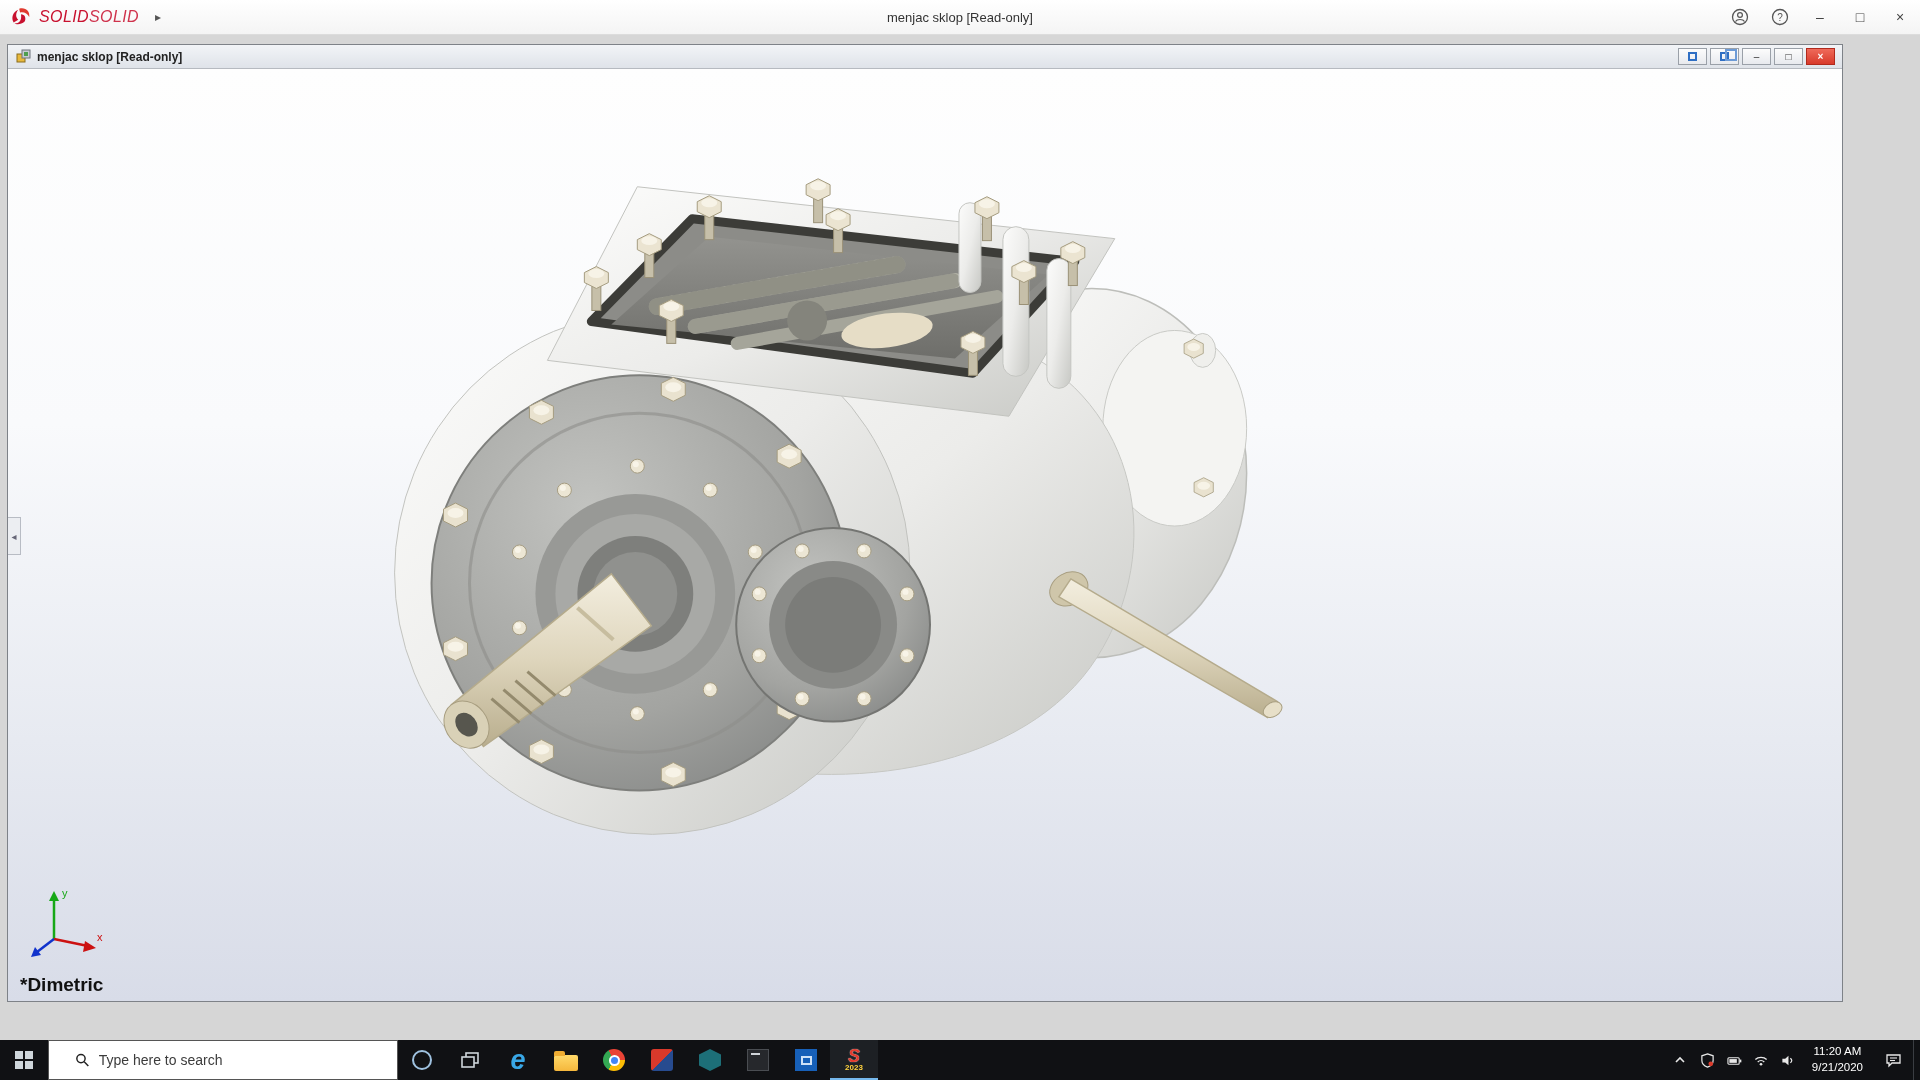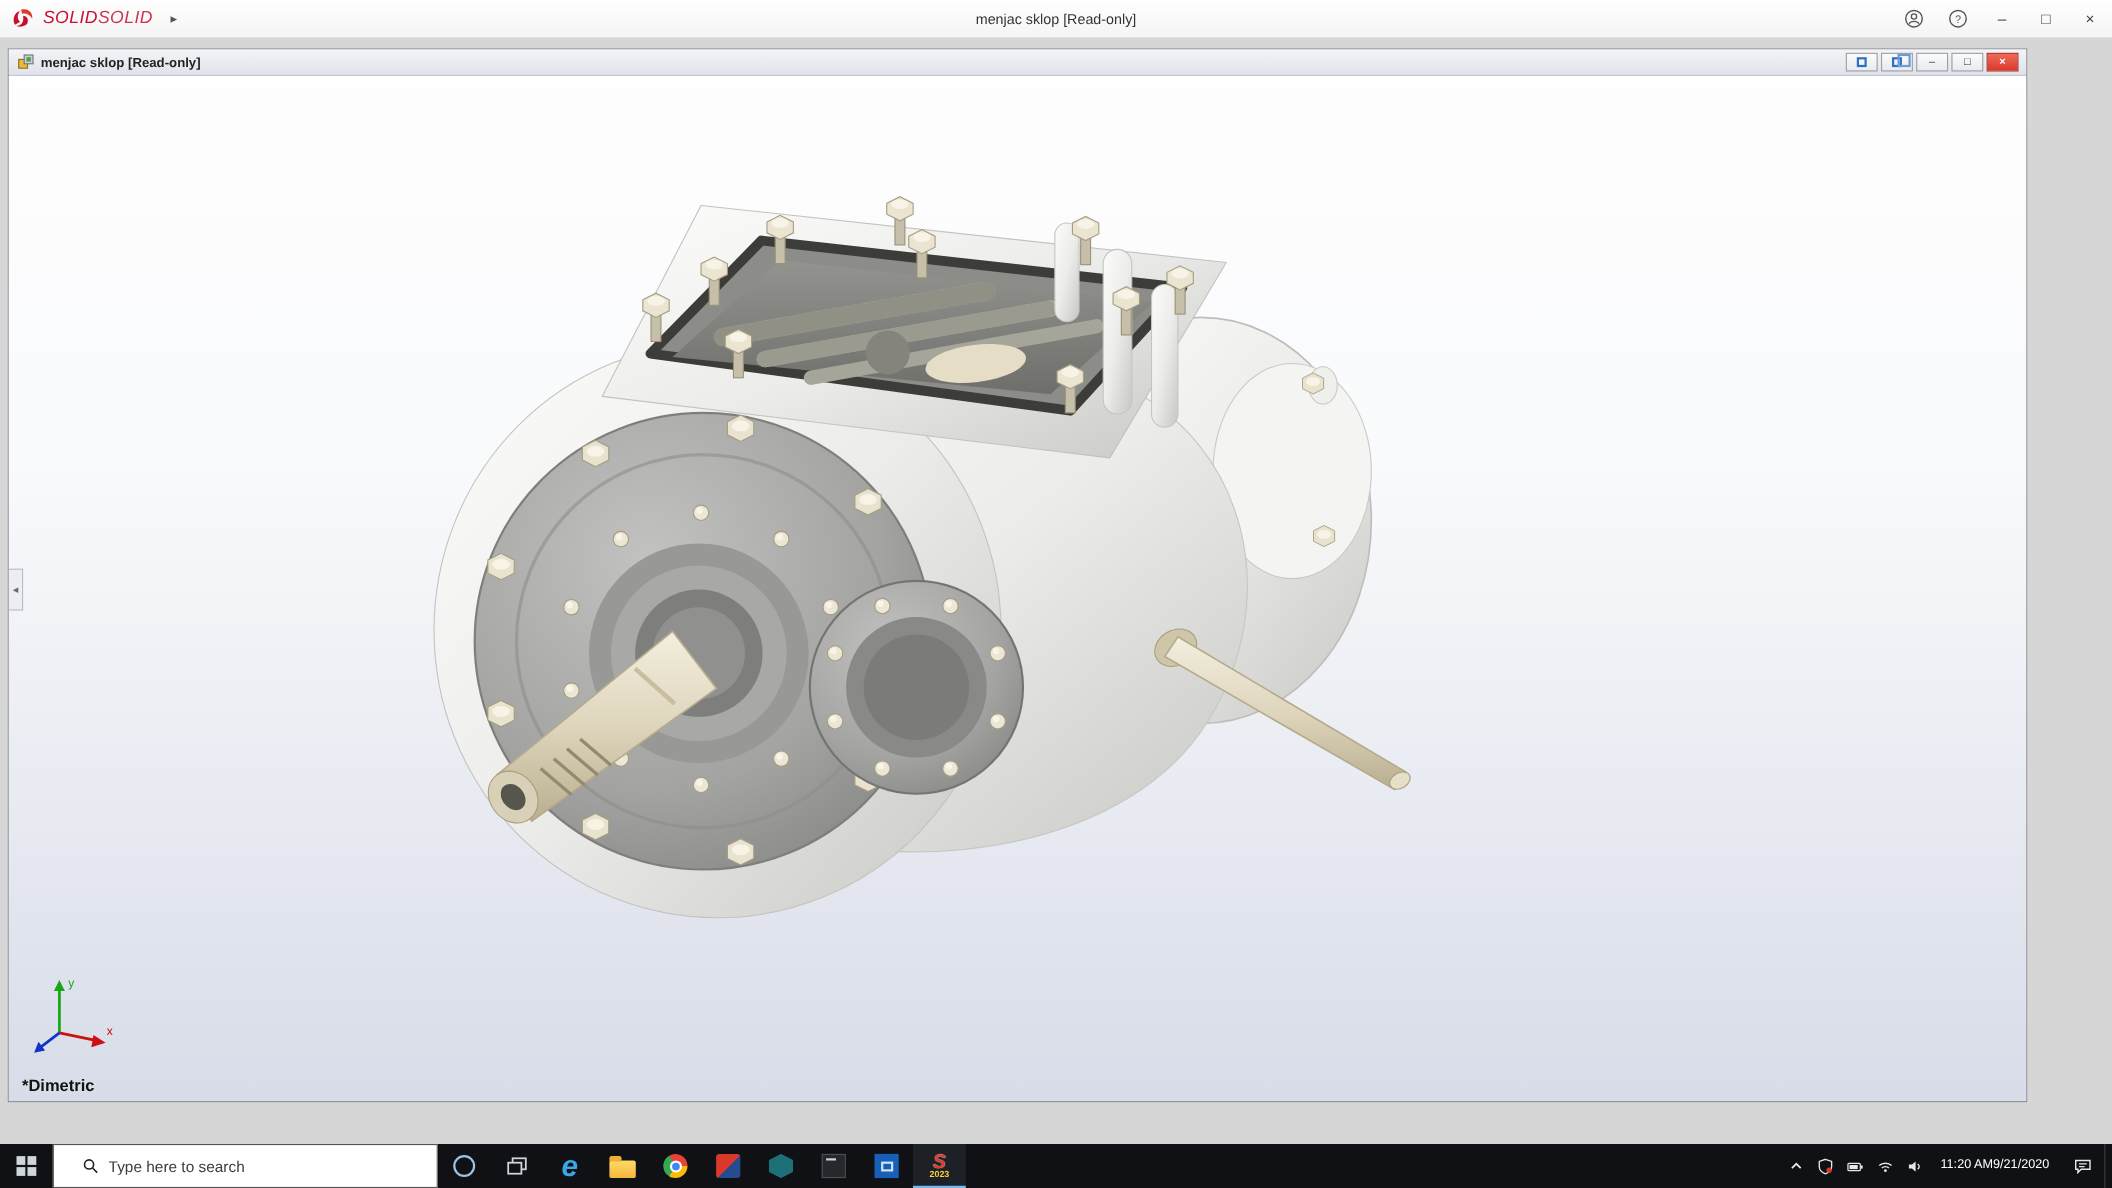--- a/index.html
+++ b/index.html
@@ -35,21 +35,21 @@
     display:flex; align-items:center; justify-content:center; font-size:10px; color:#333; cursor:pointer; }
   .doc-btn.close { background:linear-gradient(#ef6a5a,#d83a2b); border-color:#b02a1d; color:#fff; font-weight:bold; }
   .blue-sq { width:9px; height:9px; border:2px solid #2f6fc4; display:inline-block; }
   .blue-sq2 { width:9px; height:9px; border:2px solid #2f6fc4; display:inline-block; position:relative; }
   .blue-sq2::after { content:""; position:absolute; left:3px; top:-5px; width:8px; height:8px; border:2px solid #6d9bd6; }
 
   
   .viewport { position:absolute; top:24px; left:0; right:0; bottom:0; overflow:hidden;
     background:linear-gradient(180deg,#fefefe 0%,#f9fafc 38%,#e7eaf1 72%,#d8dce8 100%); }
   .viewport svg.model { position:absolute; inset:0; width:100%; height:100%; }
-  .view-label { position:absolute; left:12px; bottom:5px; font-size:15px; font-weight:bold; color:#111; }
+  .view-label { position:absolute; left:12px; bottom:5px; font-size:19px; font-weight:bold; color:#111; }
   .triad { position:absolute; left:16px; bottom:40px; }
   .panel-collapse-tab { position:absolute; left:0; top:448px; width:13px; height:38px;
     background:#eceef2; border:1px solid #b8bcc4; border-left:none; color:#667;
     font-size:10px; display:flex; align-items:center; justify-content:center; cursor:pointer; }
 
   
   .taskbar { position:absolute; left:0; bottom:0; width:1920px; height:40px; background:#101114;
     display:flex; align-items:stretch; z-index:50; }
   .tb-cell { width:48px; display:flex; align-items:center; justify-content:center; cursor:pointer; }
   .tb-search { width:350px; background:#ffffff; border:1px solid #555; display:flex; align-items:center;
@@ -79,21 +79,21 @@
   .app4 { width:22px; height:22px; background:#1760b8; display:flex; align-items:center; justify-content:center; }
   .app4 span { width:11px; height:9px; border:2px solid #cfe2f7; display:block; }
   .sw-app { position:relative; display:flex; flex-direction:column; align-items:center; justify-content:center; }
   .sw-glyph { color:#e23b2e; font-weight:bold; font-size:18px; line-height:16px;
     text-shadow:0 0 1px #fff; font-style:italic; }
   .sw-badge { color:#ffd23e; font-size:8px; font-weight:bold; line-height:8px; }
   .tb-active { box-shadow:inset 0 -2px 0 #76b9ed; background:#1d2024; }
   .tray { margin-left:auto; display:flex; align-items:stretch; }
   .tray-cell { width:27px; display:flex; align-items:center; justify-content:center; cursor:pointer; }
   .tray svg { display:block; }
-  .clock { display:flex; flex-direction:row; align-items:center; justify-content:center;
+  .clock { display:flex; flex-direction:column; align-items:center; justify-content:center;
     color:#fff; font-size:11.5px; line-height:1.35; padding:16px 10px; cursor:default; }
   .action-center { width:40px; display:flex; align-items:center; justify-content:center; cursor:pointer; }
   .show-desktop { width:7px; border-left:1px solid #3a3d42; cursor:pointer; }
 </style>
 </head>
 <body>
 
 <div class="app-titlebar">
   <div class="brand">
     <svg class="brand-mark" viewBox="0 0 24 24">

